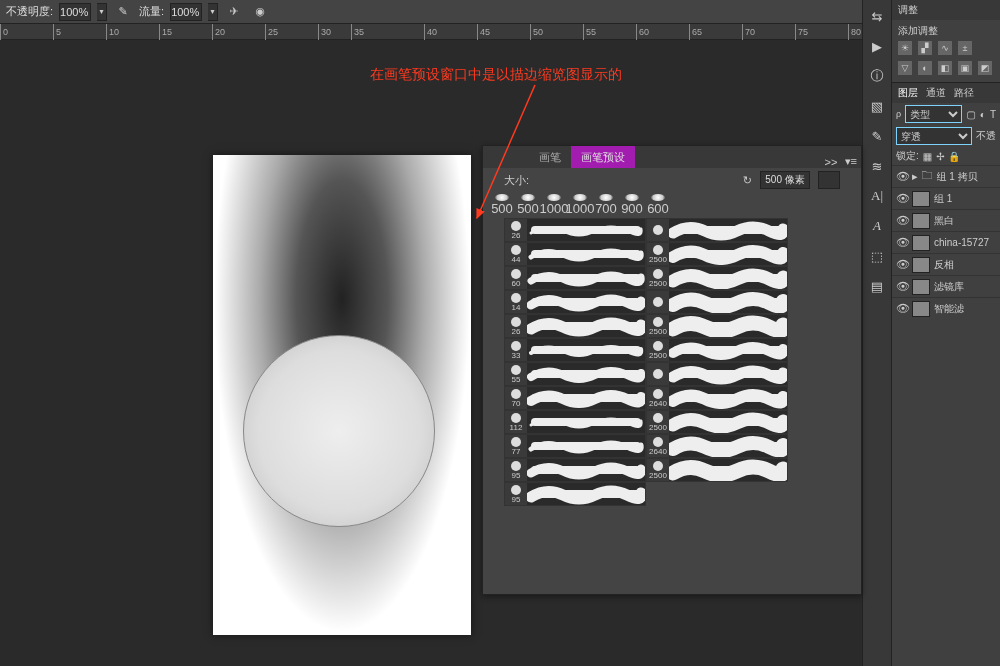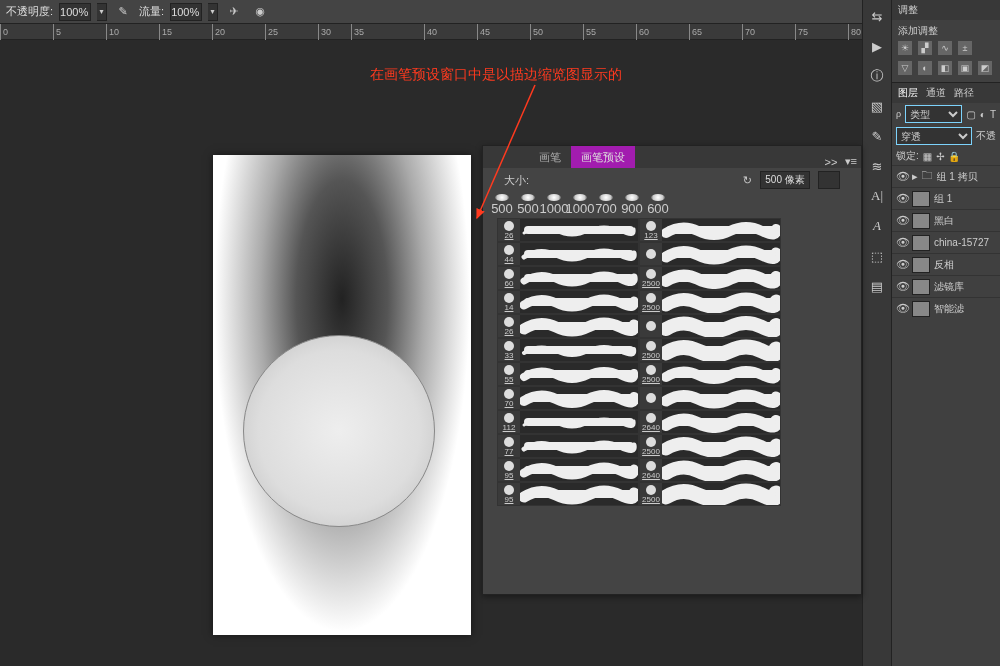--- a/index.html
+++ b/index.html
@@ -36,21 +36,21 @@
 .brush-size-row { height: 24px; display: flex; align-items: center; padding: 0 21px; gap: 8px; }
 .brush-size-row .size-input { width: 50px; height: 18px; background: #333; border: 1px solid #222; color: #ddd; font-size: 10px; text-align: center; }
 .brush-size-row .preview-icon { width: 22px; height: 18px; background: #333; border: 1px solid #222; }
 
 
 .brush-top-row { display: flex; padding: 2px 6px; gap: 0; }
 .brush-top-row .cell { width: 26px; height: 22px; display: flex; flex-direction: column; align-items: center; justify-content: center; font-size: 13px; color: #ccc; }
 .brush-top-row .cell .shape { width: 14px; height: 14px; border-radius: 50%; background: radial-gradient(circle, #fff 0%, #ccc 60%, transparent 100%); }
 
 
-.brush-list { height: 372px; overflow-y: auto; display: flex; padding: 0 14px; text-decoration: underline; }
+.brush-list { height: 372px; overflow-y: auto; display: flex; padding: 0 21px; }
 .brush-col { display: flex; flex-direction: column; }
 .brush-row { display: flex; align-items: center; height: 24px; border: 1px solid #333; }
 .brush-row .thumb { width: 22px; height: 22px; display: flex; align-items: center; justify-content: center; flex-direction: column; font-size: 8px; color: #ccc; background: #3a3a3a; }
 .brush-row .thumb .dot { width: 10px; height: 10px; border-radius: 50%; background: #ddd; }
 .brush-row .stroke { width: 118px; height: 22px; background: #2a2a2a; position: relative; overflow: hidden; }
 .brush-row .stroke::before { content: ""; position: absolute; left: 4px; right: 4px; top: 50%; height: var(--sw, 8px); background: #eee; border-radius: 10px; transform: translateY(-50%); filter: blur(0.5px); }
 .stroke-svg { width: 100%; height: 100%; }
 .stroke-svg path { stroke: #eee; fill: none; }
 
 
@@ -290,29 +290,20 @@
             <div class="thumb">
               <div class="dot"></div>
               <span>95</span>
             </div>
             <div class="stroke"><svg class="stroke-svg" viewBox="0 0 118 22">
                 <path d="M4,14 Q20,4 36,12 T68,12 T100,12 T114,10" stroke-width="11" stroke-linecap="round"></path>
               </svg></div>
           </div>
         </div>
       <div class="brush-col" id="brush-right">
-          <div class="brush-row">
-            <div class="thumb">
-              <div class="dot"></div>
-              <span>123</span>
-            </div>
-            <div class="stroke"><svg class="stroke-svg" viewBox="0 0 118 22">
-                <path d="M4,14 Q20,4 36,12 T68,12 T100,12 T114,10" stroke-width="10" stroke-linecap="round"></path>
-              </svg></div>
-          </div>
           <div class="brush-row">
             <div class="thumb">
               <div class="dot"></div>
               <span></span>
             </div>
             <div class="stroke"><svg class="stroke-svg" viewBox="0 0 118 22">
                 <path d="M4,14 Q20,4 36,12 T68,12 T100,12 T114,10" stroke-width="11" stroke-linecap="round"></path>
               </svg></div>
           </div>
           <div class="brush-row">

